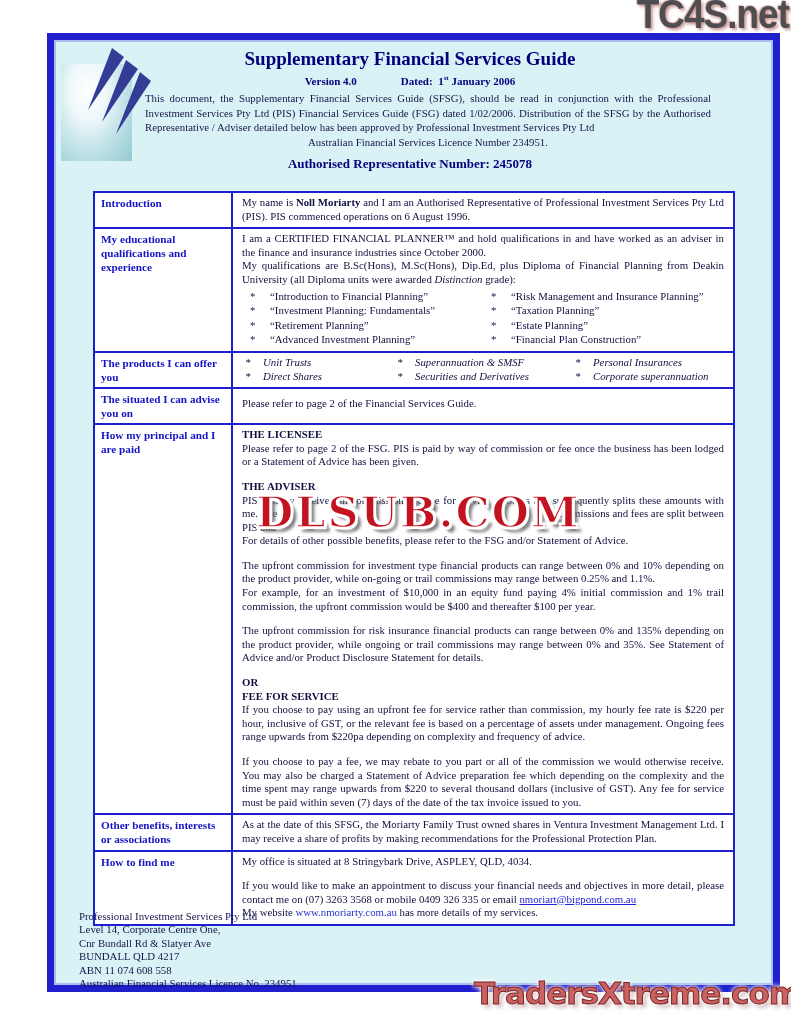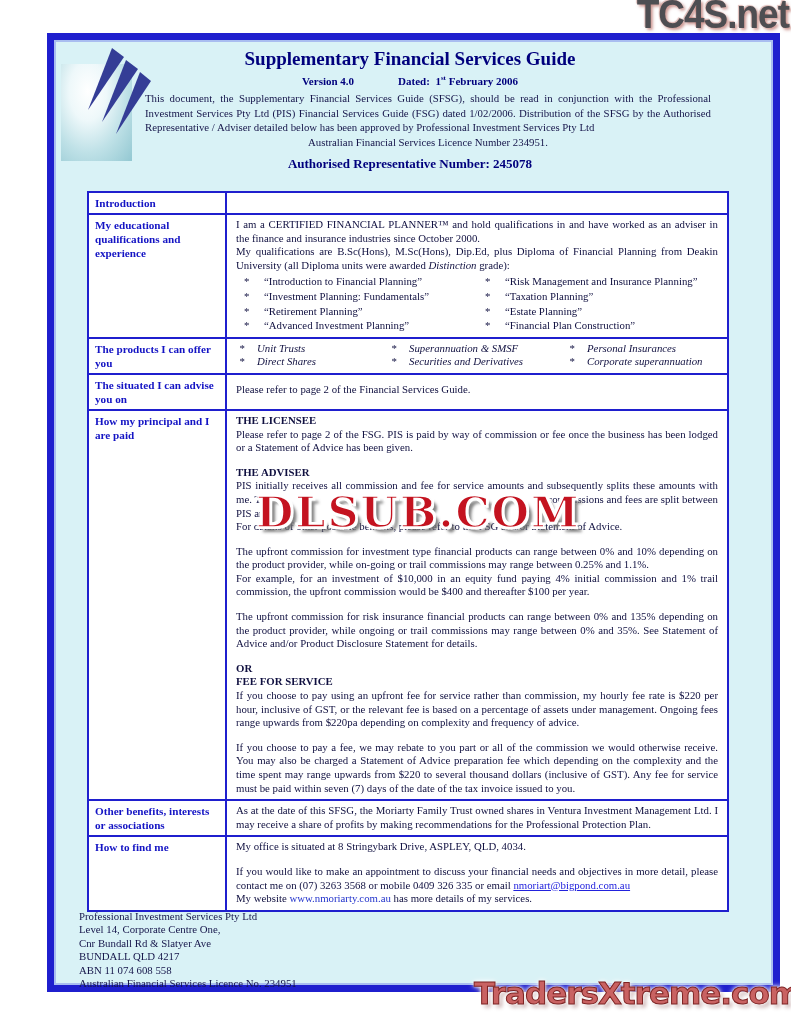--- a/index.html
+++ b/index.html
@@ -17,21 +17,21 @@
   .doc-sub{position:absolute;left:54px;top:74px;width:712px;text-align:center;
            font-size:11px;font-weight:bold;color:#00007d;z-index:5;}
   .doc-sub .gap{display:inline-block;width:44px;}
   .doc-sub sup{font-size:7px;vertical-align:super;}
   .intro-para{position:absolute;left:145px;top:91px;width:566px;font-size:10.8px;
               line-height:14.6px;text-align:justify;z-index:5;}
   .licence-line{text-align:center;}
   .auth-rep{position:absolute;left:54px;top:156px;width:712px;text-align:center;
             font-size:13px;font-weight:bold;color:#00007d;z-index:5;}
   
-  .doc-table{position:absolute;left:87px;top:191px;width:638px;border:2px solid #1f1fce;
+  .doc-table{position:absolute;left:93px;top:191px;width:638px;border:2px solid #1f1fce;
              background:#ffffff;font-size:10.8px;line-height:13.6px;color:#101040;z-index:5;}
   .trow{display:flex;border-bottom:2px solid #1f1fce;}
   .trow:last-child{border-bottom:none;}
   .tlabel{flex:0 0 126px;padding:3px 4px 3px 6px;border-right:2px solid #1f1fce;
           font-weight:bold;color:#1414c4;font-size:11.2px;line-height:14px;}
   .tcell{flex:1;padding:3px 9px 4px 9px;}
   .pad-extra{padding-top:8px;padding-bottom:8px;}
   .para{margin:0 0 5px 0;text-align:justify;}
   .para.tight{margin-bottom:0;}
   .para:last-child{margin-bottom:0;}
@@ -76,32 +76,35 @@
 
   <div class="logo-rect"></div>
   <svg class="logo-svg" width="70" height="100" viewBox="0 0 70 100">
     <polygon points="26,0 38,9 2,62" fill="#343d96"></polygon>
     <polygon points="40,12 52,21 16,74" fill="#343d96"></polygon>
     <polygon points="54,24 65,33 30,86" fill="#343d96"></polygon>
   </svg>
 
   <div class="doc-title">Supplementary Financial Services Guide</div>
   <div class="doc-sub">
-    <span>Version  4.0</span><span class="gap"></span><span>Dated:</span>&nbsp;&nbsp;<span>1</span><sup>st</sup><span> February 2006</span>
+    <span>Version  4.0</span><span class="gap"></span><span>Dated:</span>&nbsp;&nbsp;<span>1</span><sup>st</sup><span> January 2006</span>
   </div>
   <div class="intro-para">
     <div>This document, the Supplementary Financial Services Guide (SFSG), should be read in conjunction with the Professional Investment Services Pty Ltd (PIS) Financial Services Guide (FSG) dated 1/02/2006.  Distribution of the SFSG by the Authorised Representative / Adviser detailed below has been approved by Professional Investment Services Pty Ltd</div>
     <div class="licence-line">Australian Financial Services Licence Number 234951.</div>
   </div>
   <div class="auth-rep">Authorised Representative Number:  245078</div>
 
   <div class="doc-table">
 
     <div class="trow">
       <div class="tlabel">Introduction</div>
+      <div class="tcell">
+        <div class="para"><span>My name is </span><b>Noll Moriarty</b><span> and I am an Authorised Representative of Professional Investment Services Pty Ltd (PIS).  PIS commenced operations on 6 August 1996.</span></div>
+      </div>
     </div>
 
     <div class="trow">
       <div class="tlabel">My educational qualifications and experience</div>
       <div class="tcell">
         <div class="para tight">I am a CERTIFIED FINANCIAL PLANNER™ and hold qualifications in and have worked as an adviser in the finance and insurance industries since October 2000.</div>
         <div class="para tight"><span>My qualifications are B.Sc(Hons), M.Sc(Hons), Dip.Ed, plus Diploma of Financial Planning from Deakin University  (all Diploma units were awarded </span><i>Distinction</i><span> grade):</span></div>
         <div class="bullets">
           <div class="bcol">
             <div class="bullet-item">

